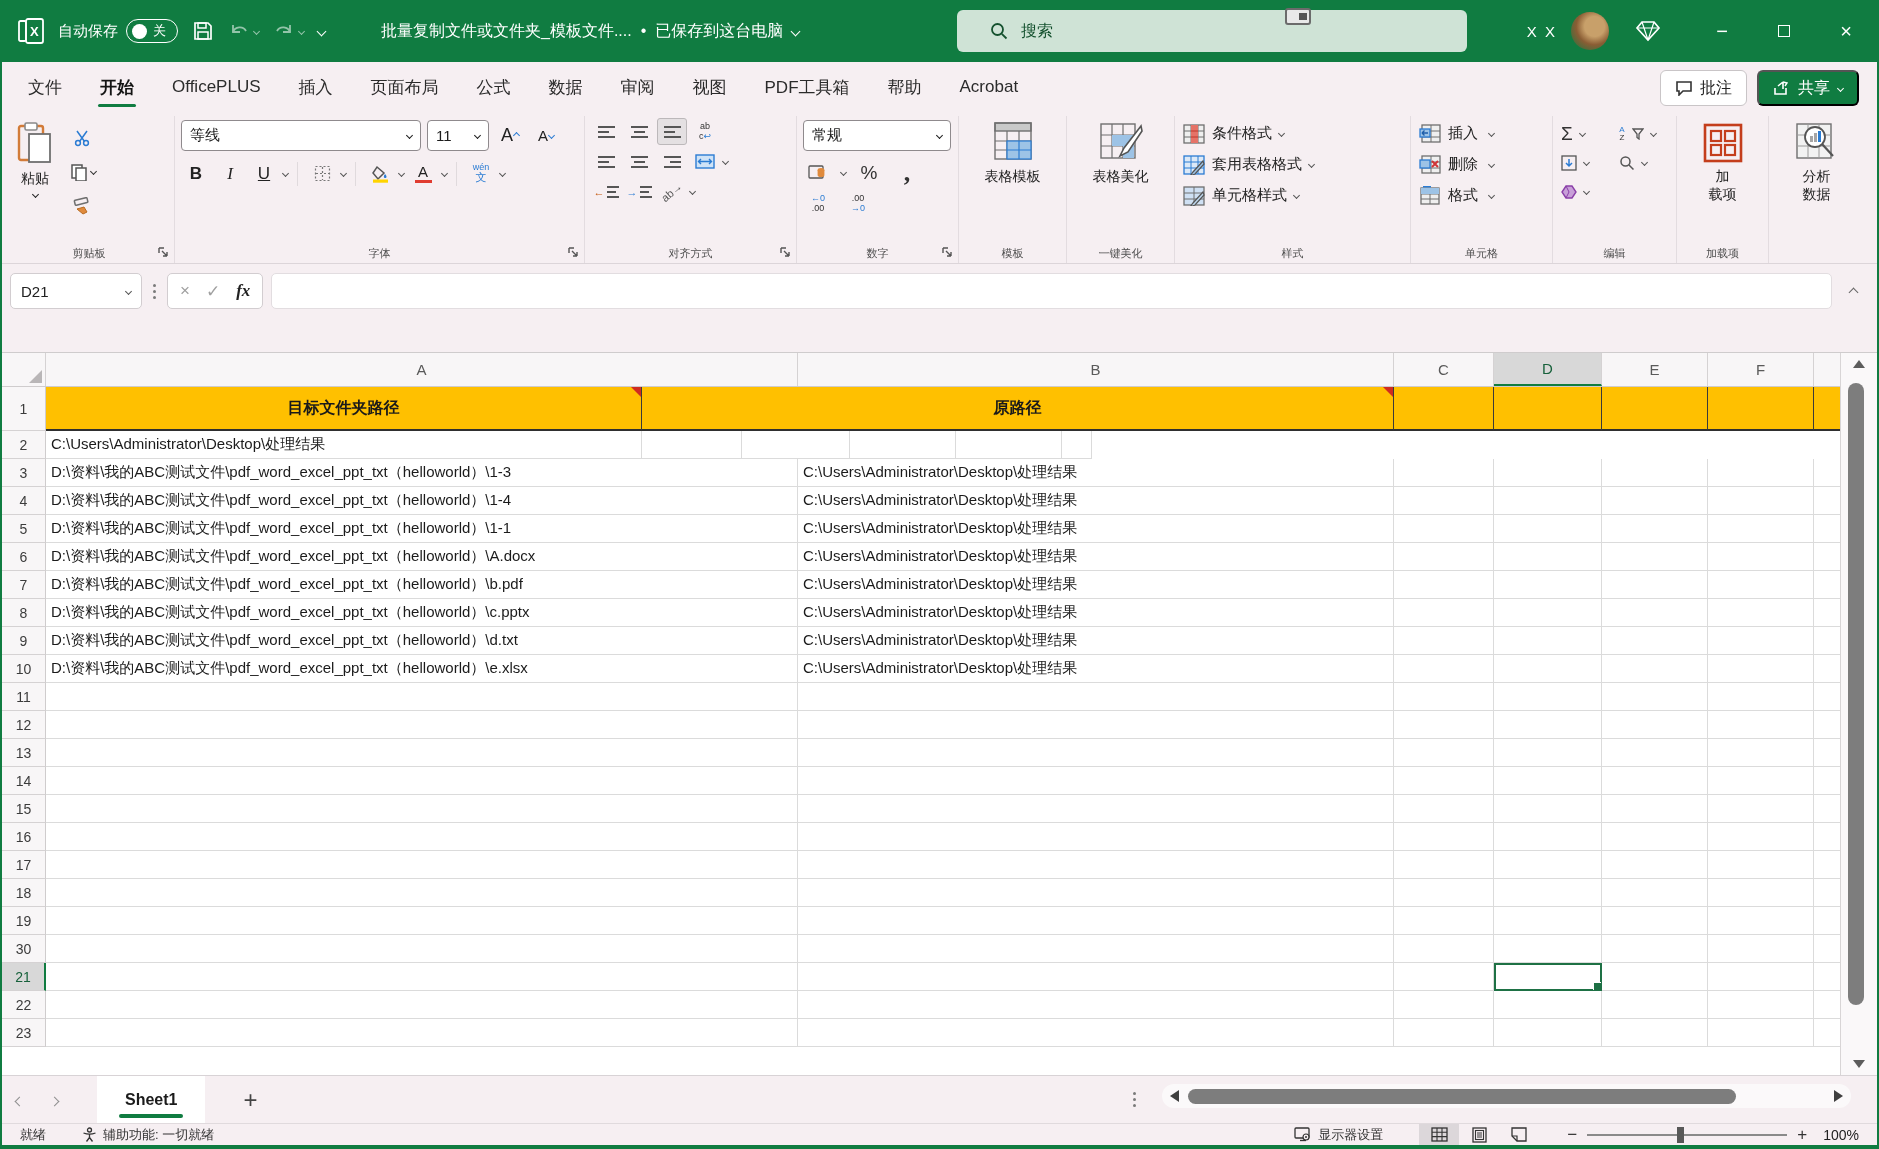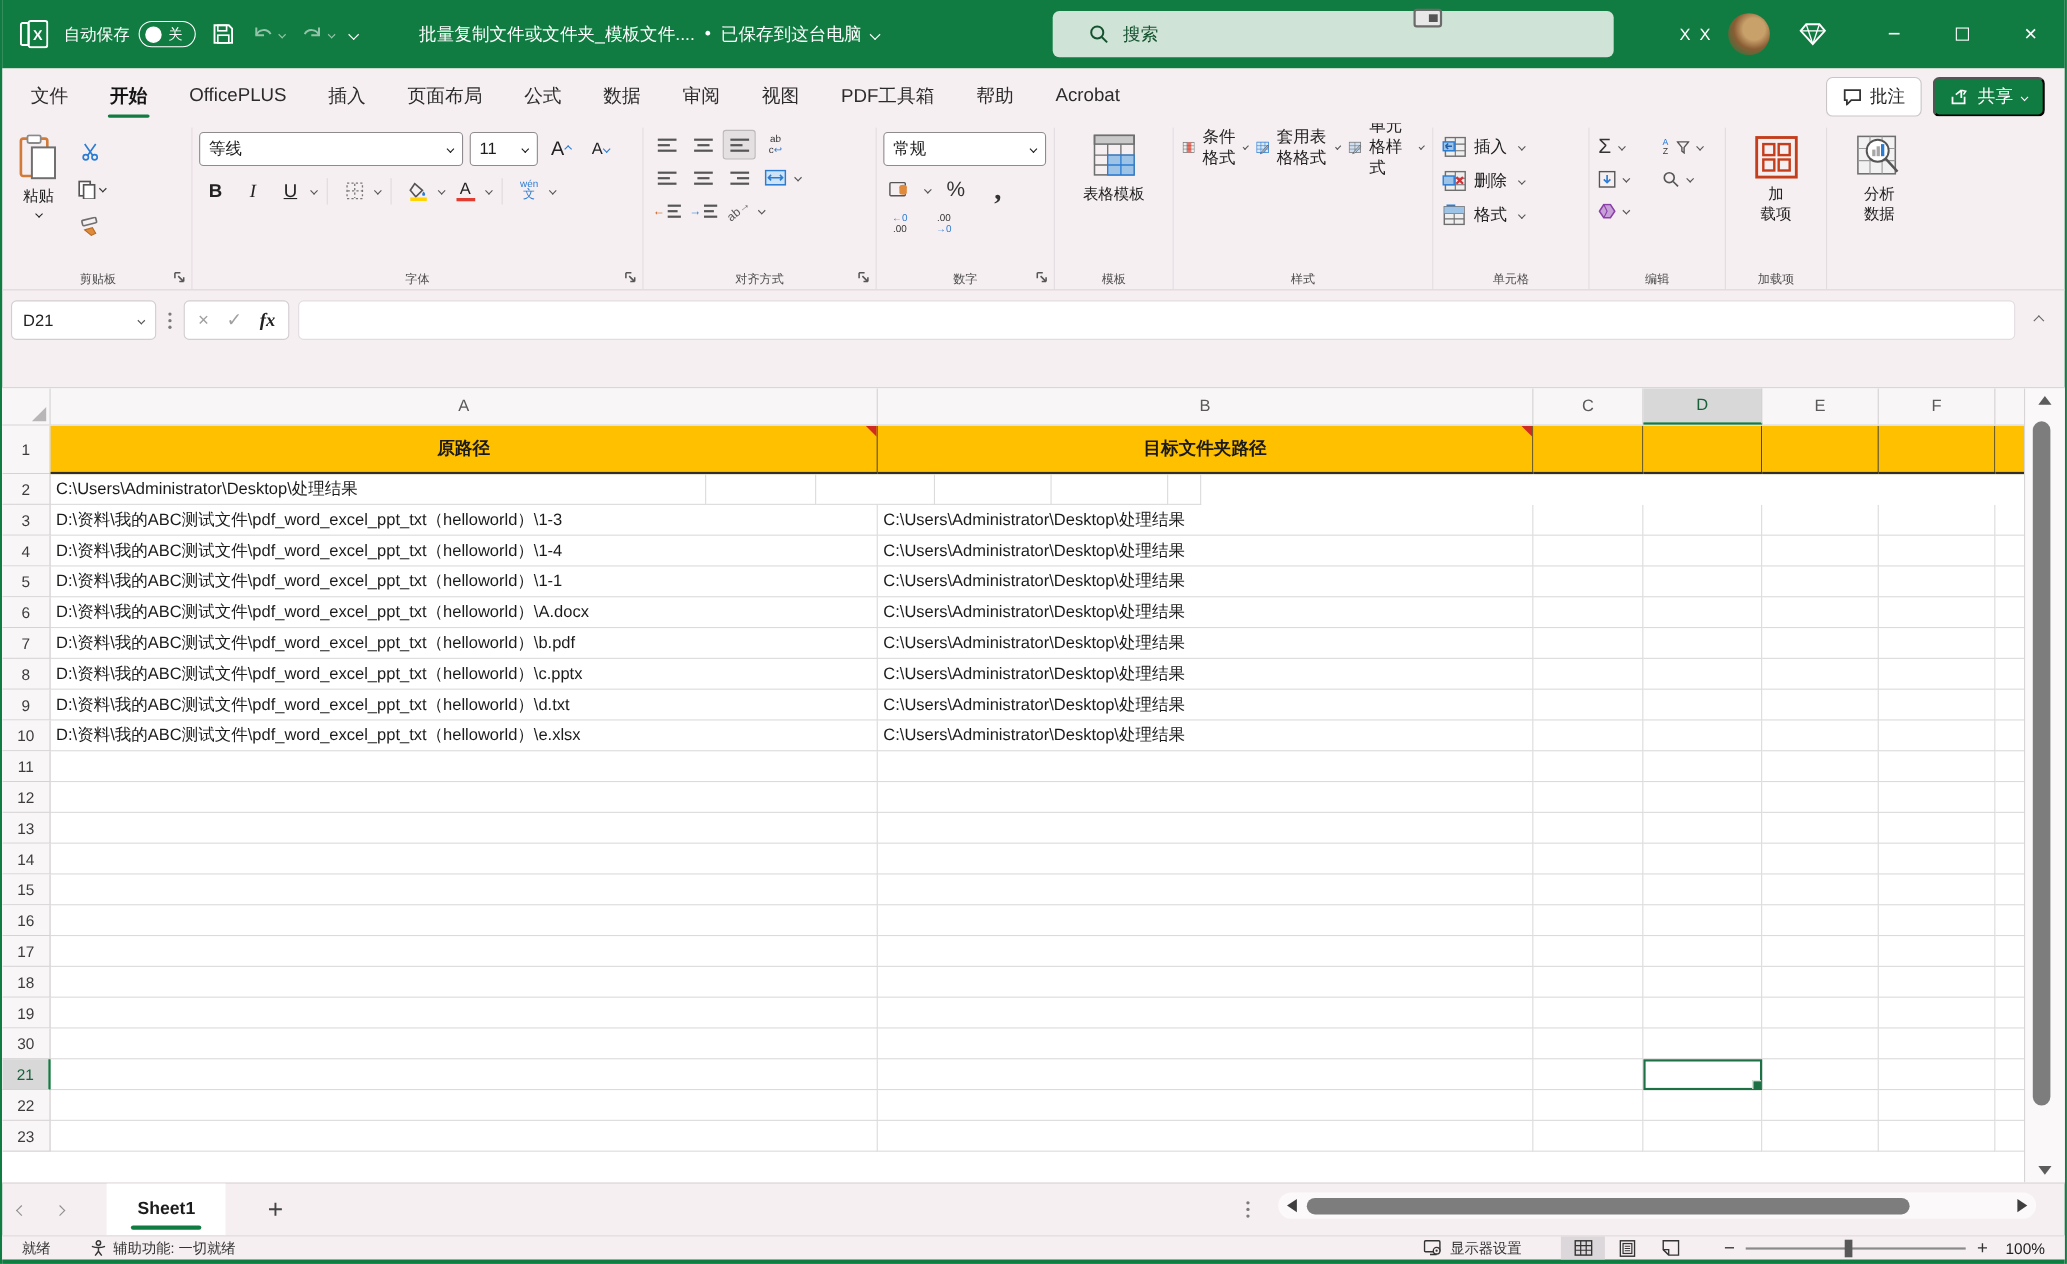--- a/index.html
+++ b/index.html
@@ -448,23 +448,36 @@
             <rect x="5" y="1" width="36" height="36" fill="none" stroke="#6f6f6f" stroke-width="1.4"></rect>
             <path d="M5 19 h36 M5 28 h36 M17 9 v28 M29 9 v28" stroke="#6f6f6f" stroke-width="1.2"></path>
             <rect x="17" y="19" width="24" height="18" fill="#9dc3e6" stroke="#2b7cd3" stroke-width="1.2"></rect>
             <path d="M29 19 v18 M17 28 h24" stroke="#2b7cd3" stroke-width="1.2"></path>
           </svg>
         <span>表格模板</span>
       </div>
       <span class="glabel">模板</span>
     </div>
 
+    <div class="rgroup" style="width:108px">
+      <div class="bigbtn">
+        <svg width="46" height="42" viewBox="0 0 46 42">
+            <rect x="3" y="2" width="34" height="34" fill="none" stroke="#6f6f6f" stroke-width="1.4"></rect>
+            <path d="M3 13 h34 M3 24 h34 M14 2 v34 M25 2 v34" stroke="#6f6f6f" stroke-width="1.2"></path>
+            <rect x="14" y="13" width="22" height="11" fill="#9dc3e6"></rect>
+            <rect x="25" y="24" width="11" height="12" fill="#9dc3e6"></rect>
+            <path d="M43 4 L26 26 l-4 8 8-4 L44 9 z" fill="#fff" stroke="#555" stroke-width="1.6"></path>
+          </svg>
+        <span>表格美化</span>
+      </div>
+      <span class="glabel">一键美化</span>
+    </div>
 
     <div class="rgroup" style="width:236px">
-      <div style="display:flex;flex-direction:row;gap:4px;margin-top:2px">
+      <div style="display:flex;flex-direction:column;gap:4px;margin-top:2px">
         <span class="menurow">
           <svg width="22" height="20" viewBox="0 0 22 20">
               <rect x="1" y="1" width="20" height="18" fill="#efefef" stroke="#6f6f6f" stroke-width="1.3"></rect>
               <path d="M1 7 h20 M1 13 h20 M8 1 v18 M15 1 v18" stroke="#6f6f6f" stroke-width="1"></path>
               <rect x="8" y="1" width="7" height="18" fill="#e57368"></rect>
               <path d="M8 7 h7 M8 13 h7" stroke="#c0392b" stroke-width="1"></path>
             </svg>
           <span>条件格式</span>
           <span class="chev s" style="color:#555"></span>
         </span>
@@ -630,22 +643,22 @@
           <div class="ch" style="width: 596px;">B</div>
           <div class="ch" style="width: 100px;">C</div>
           <div class="ch sel" style="width: 108px;">D</div>
           <div class="ch" style="width: 106px;">E</div>
           <div class="ch" style="width: 106px;">F</div>
           <div class="ch" style="width: 30px;"></div>
         </div>
       <div class="rowsarea" id="rows-area">
           <div class="grow" style="height: 44px;">
             <div class="gut">1</div>
+            <div class="gc hdr" style="width: 596px;">目标文件夹路径<i class="tri"></i></div>
             <div class="gc hdr" style="width: 752px;">原路径<i class="tri"></i></div>
-            <div class="gc hdr" style="width: 596px;">目标文件夹路径<i class="tri"></i></div>
             <div class="gc hdr" style="width: 100px;"></div>
             <div class="gc hdr" style="width: 108px;"></div>
             <div class="gc hdr" style="width: 106px;"></div>
             <div class="gc hdr" style="width: 106px;"></div>
             <div class="gc hdr" style="width: 30px;"></div>
           </div>
           <div class="grow" style="height: 28px;">
             <div class="gut">2</div>
             <div class="gc" style="width: 596px;">C:\Users\Administrator\Desktop\处理结果</div>
             <div class="gc" style="width: 100px;"></div>

